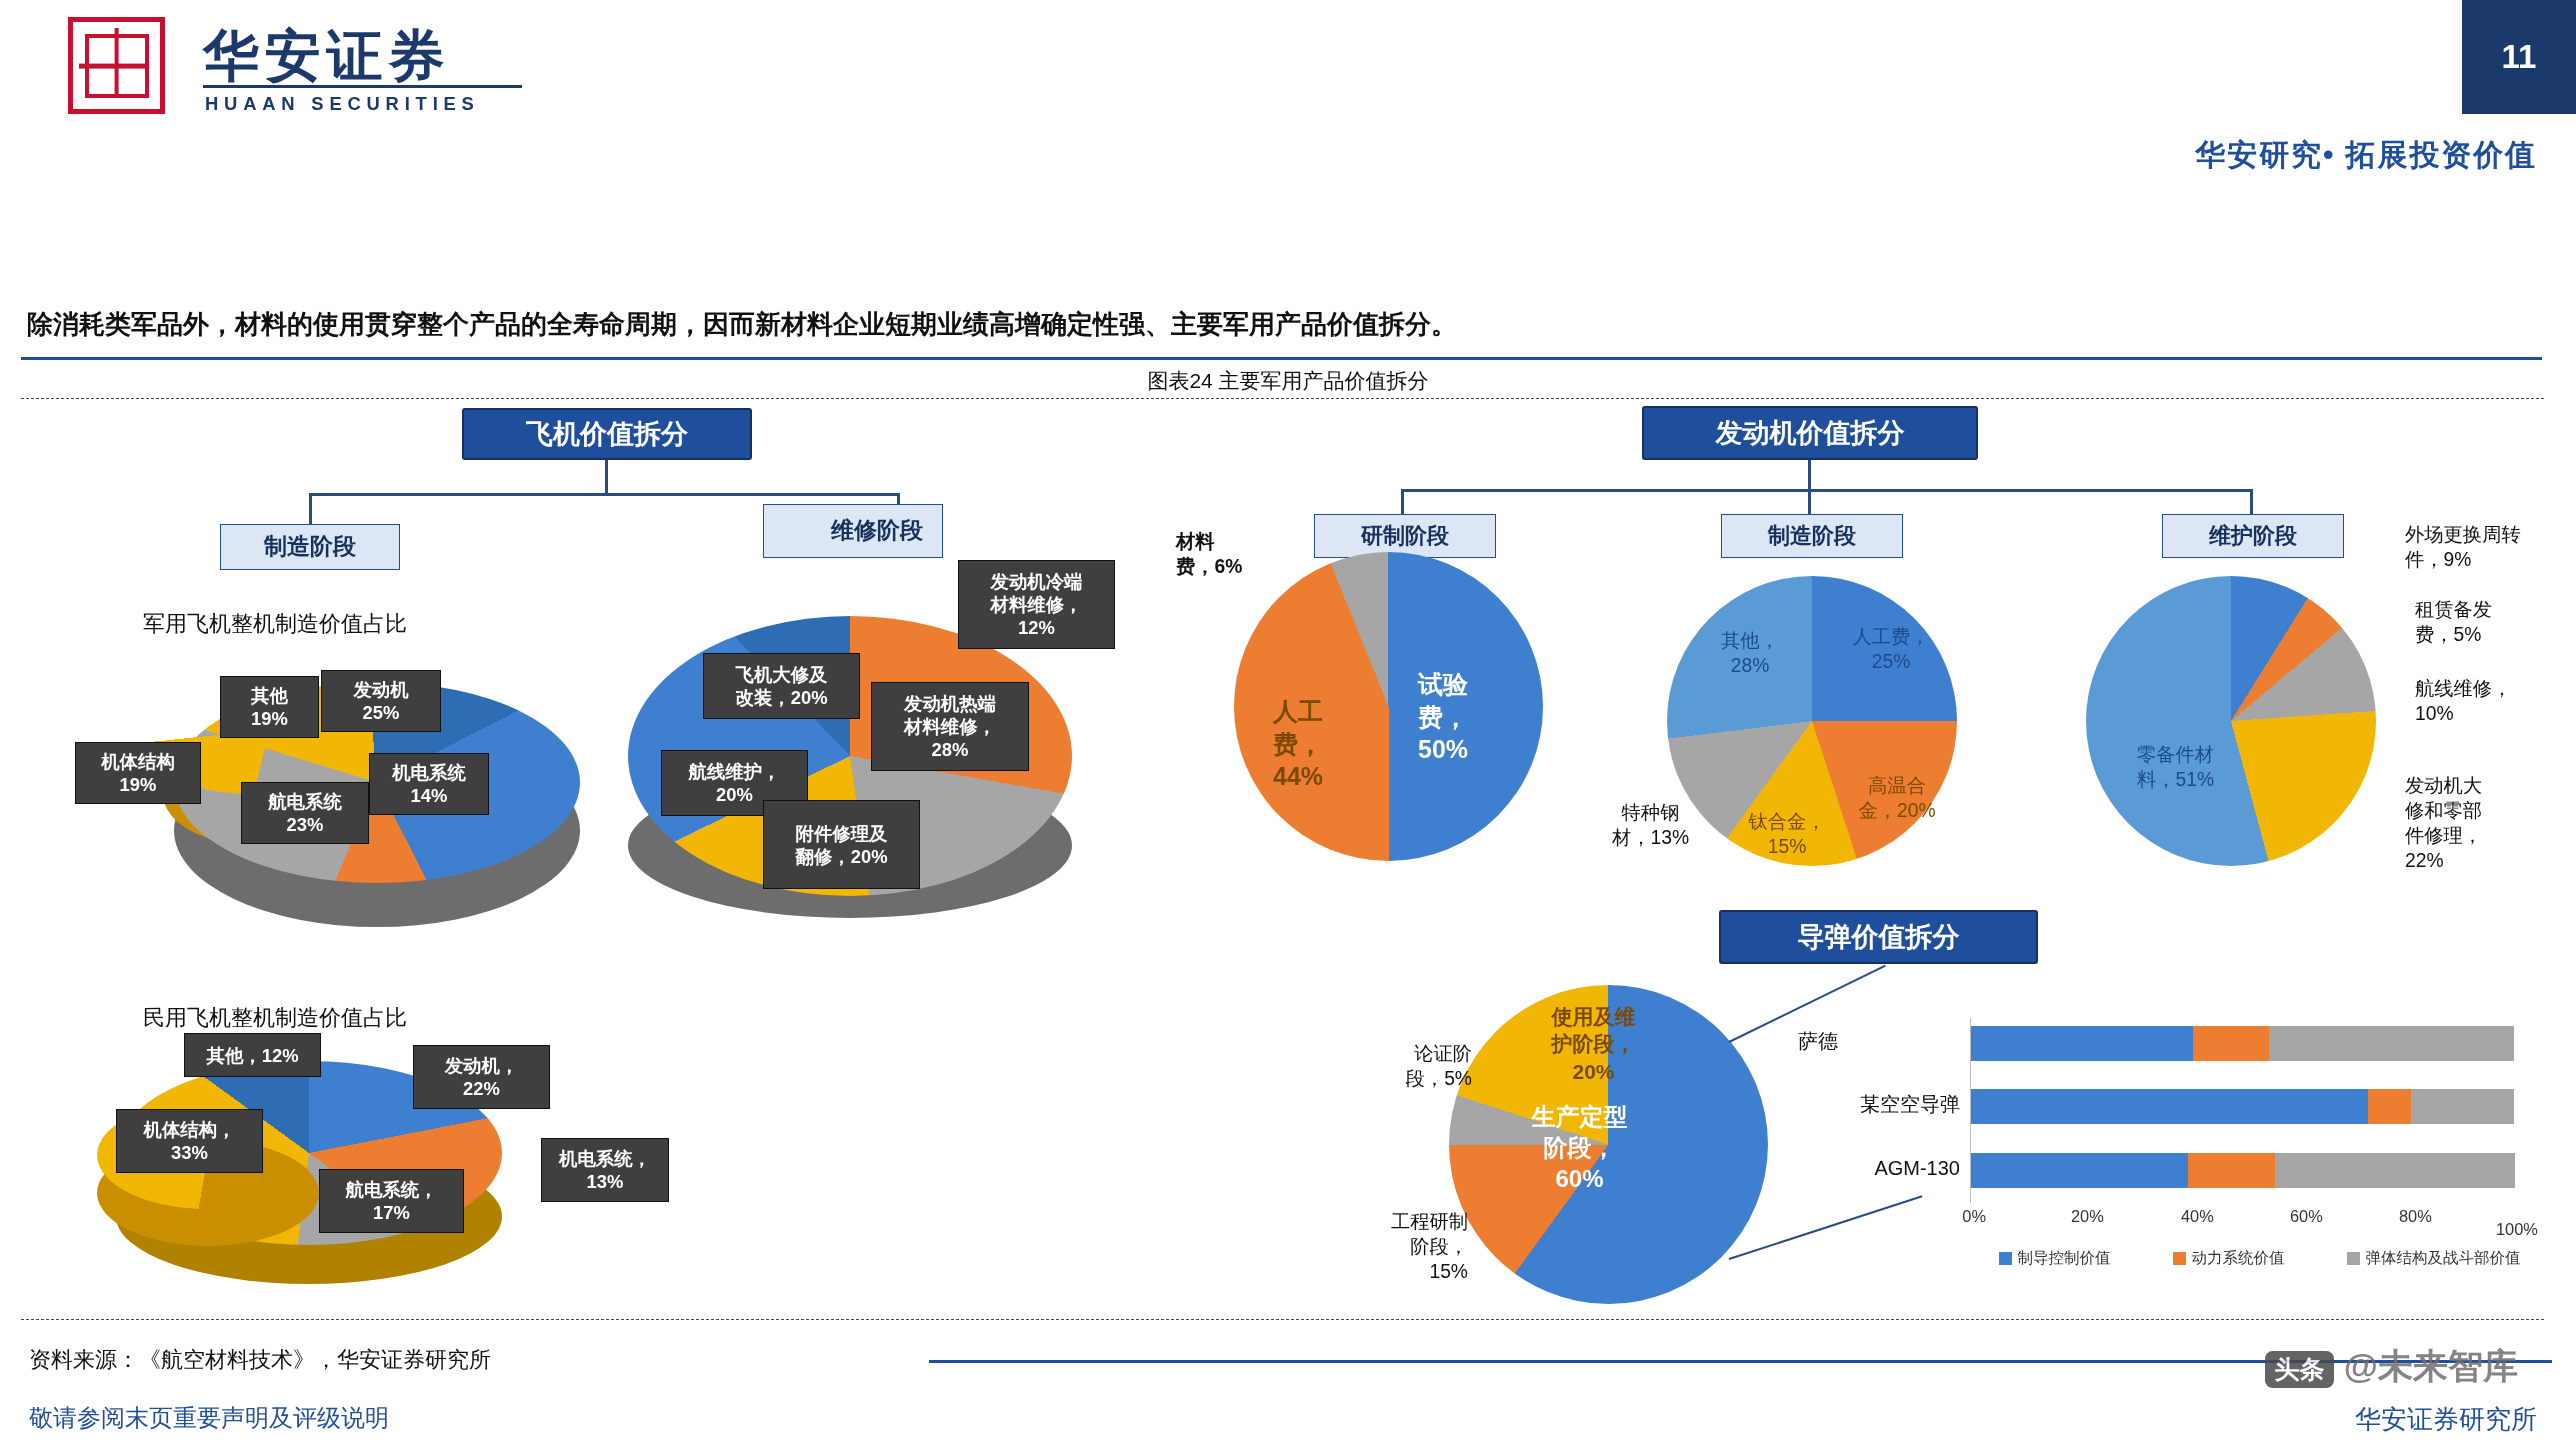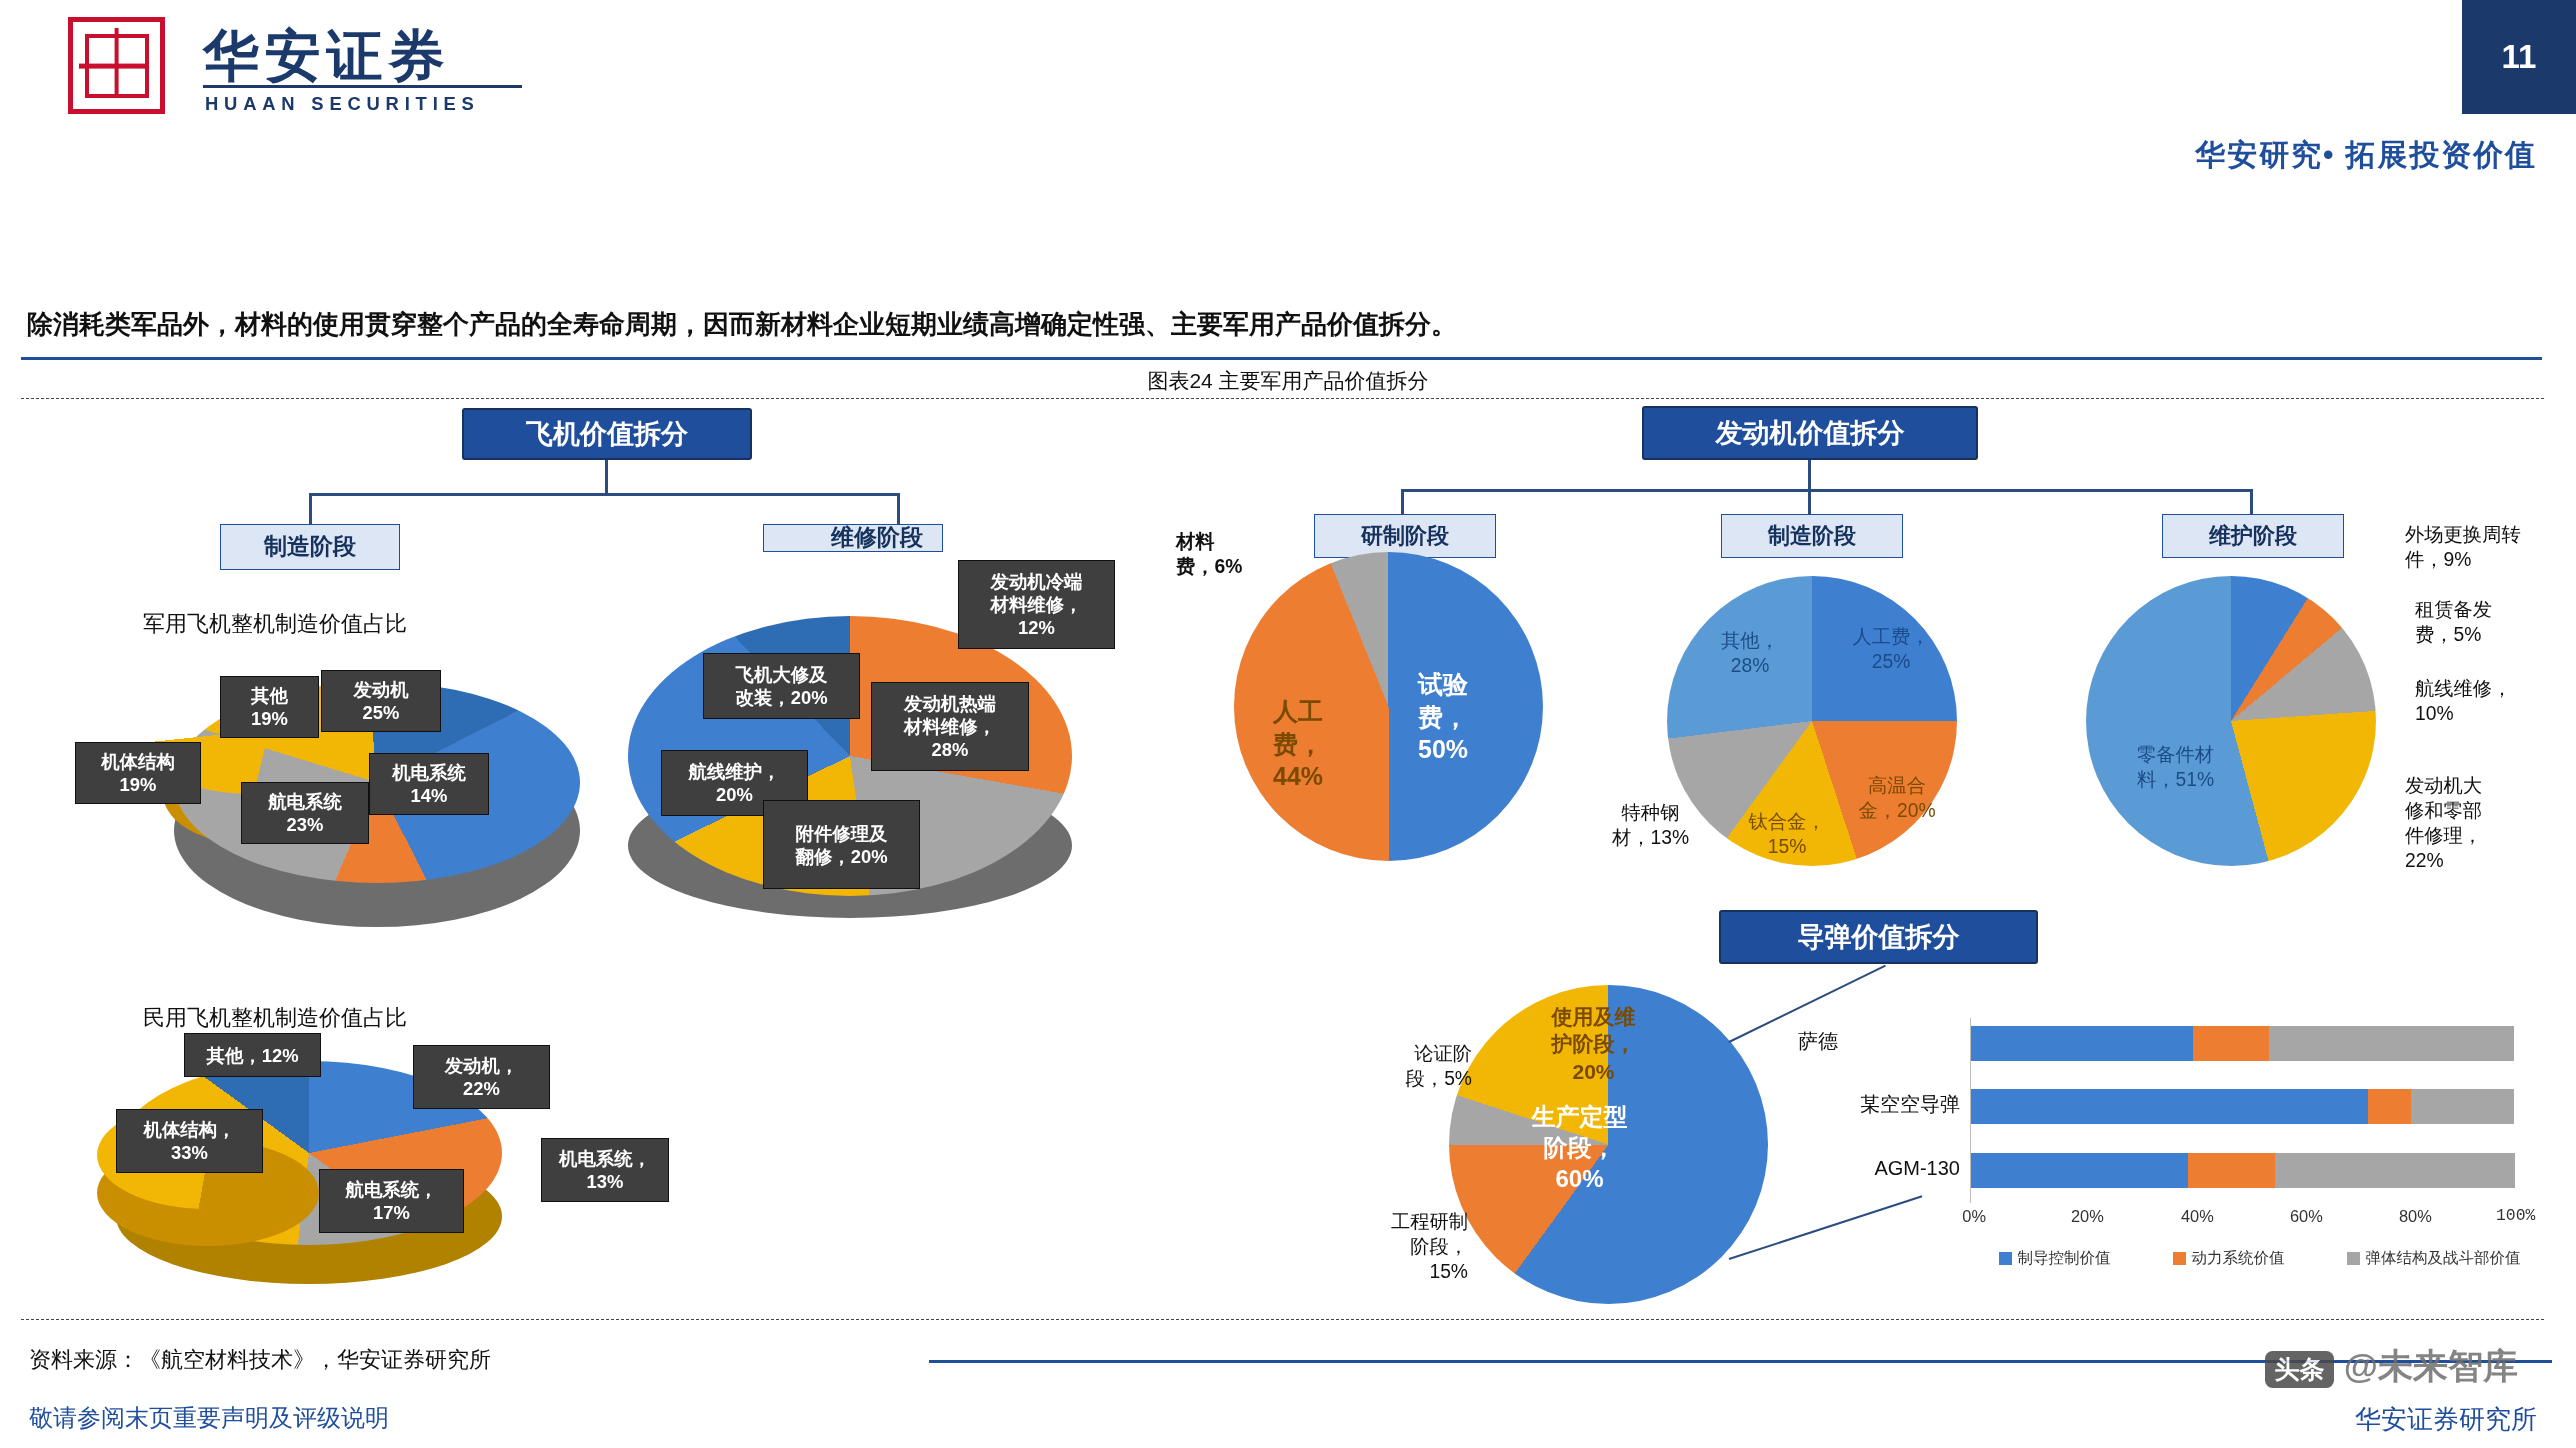--- a/index.html
+++ b/index.html
@@ -94,21 +94,21 @@
   <div class="dashbox"></div>
 
   <div class="chip chip-hdr" style="left:462px;top:408px;width:290px;height:52px;font-size:27px;border-radius:2.9px;">飞机价值拆分</div>
 
   <div class="connector" style="left:605px;top:460px;width:2.9px;height:33px;"></div>
   <div class="connector" style="left:309px;top:493px;width:591px;height:2.9px;"></div>
   <div class="connector" style="left:309px;top:493px;width:2.9px;height:31px;"></div>
   <div class="connector" style="left:897px;top:493px;width:2.9px;height:31px;"></div>
 
   <div class="chip chip-blue" style="left:220px;top:524px;width:180px;height:46px;font-size:23px;">制造阶段</div>
-  <div class="chip chip-blue" style="left:763px;top:524px;width:180px;height:28px;font-size:23px;padding-left:48px;">维修阶段</div>
+  <div class="chip chip-blue" style="left:763px;top:504px;width:180px;height:54px;font-size:23px;padding-left:48px;">维修阶段</div>
 
   <div class="ttl" style="left:143px;top:609px;">军用飞机整机制造价值占比</div>
 
   <div>
     <div class="pie3d-shadow" style="left:174px;top:734px;width:406px;height:193px;background:#6d6d6d;"></div>
     <div class="pie3d-shadow" style="left:162px;top:717px;width:243px;height:127px;background:#c98f00;transform:rotate(-8deg);"></div>
     <div class="pie" style="left:174px;top:682px;width:406px;height:201px;
       background:conic-gradient(from -5deg,#2e6db4 0 68deg,#3f7fd0 68deg 158deg,#ed7d31 158deg 208deg,#a6a6a6 208deg 292deg,#f2b705 292deg 360deg);"></div>
     <div class="pie" style="left:145px;top:666px;width:249px;height:127px;
       background:conic-gradient(from 200deg,#f2b705 0 70deg,transparent 70deg 360deg);transform:rotate(-6deg);"></div>
@@ -220,21 +220,21 @@
       <div class="seg" style="left:218px;width:87px;background:#ed7d31;"></div>
       <div class="seg" style="left:305px;width:240px;background:#a6a6a6;"></div>
     </div>
     <div class="axis-l" style="left:0;top:3.9px;height:185px;background:#bdbdbd;"></div>
 
     <div class="tick" style="left:-7.7px;top:193px;">0%</div>
     <div class="tick" style="left:101px;top:193px;">20%</div>
     <div class="tick" style="left:211px;top:193px;">40%</div>
     <div class="tick" style="left:320px;top:193px;">60%</div>
     <div class="tick" style="left:429px;top:193px;">80%</div>
-    <div class="tick" style="left:526px;top:192px;font-family:Liberation Mono, monospace;">100%</div>
+    <div class="tick" style="left:526px;top:206px;">100%</div>
 
     <div class="plain" style="left:-172px;top:13.5px;width:162px;text-align:left;font-size:20px;">萨德</div>
     <div class="plain" style="left:-172px;top:77px;width:162px;text-align:right;font-size:20px;">某空空导弹</div>
     <div class="plain" style="left:-172px;top:141px;width:162px;text-align:right;font-size:20px;">AGM-130</div>
 
     <div class="legend-item" style="left:29px;top:234px;">
       <span class="legend-swatch" style="background:#3f7fd0;"></span>制导控制价值
     </div>
     <div class="legend-item" style="left:203px;top:234px;">
       <span class="legend-swatch" style="background:#ed7d31;"></span>动力系统价值

